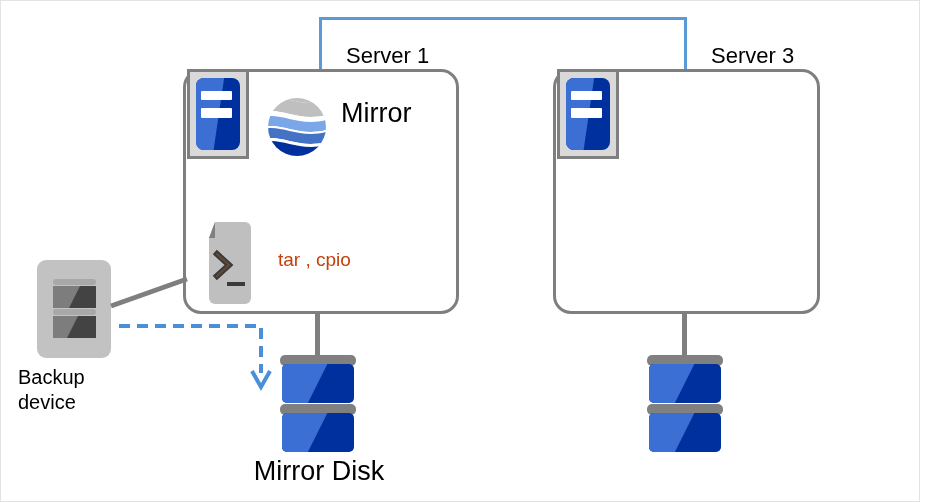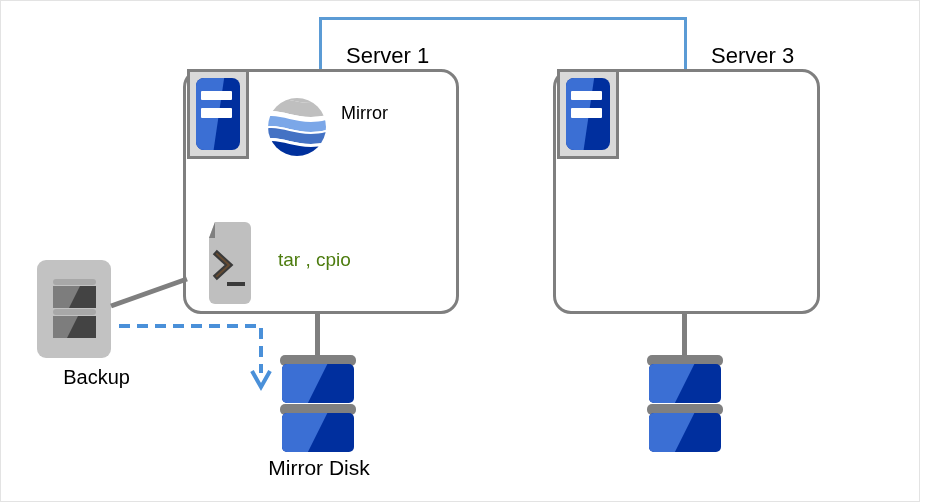--- a/index.html
+++ b/index.html
@@ -90,42 +90,42 @@
   }
   .srv-bar-1 { top: 18%; }
   .srv-bar-2 { top: 42%; }
 
   
   #mdr-icon { left: 266px; top: 96px; width: 60px; height: 60px; }
 
   
   #mdr-text {
     left: 340px; top: 99px;
-    font-size: 18px;
+    font-size: 27px;
     color: #000000;
     line-height: 26px;
     white-space: nowrap;
   }
 
   
   #script-icon { left: 198px; top: 221px; width: 62px; height: 82px; }
 
   #script-text {
     left: 277px; top: 248px;
     font-size: 19px;
-    color: #4d7c0f;
+    color: #c2410c;
     white-space: nowrap;
   }
 
   
   #backup-icon { left: 36px; top: 259px; width: 74px; height: 98px; }
   #backup-label {
     left: 17px; top: 364px;
     width: 112px;
-    text-align: right;
+    text-align: left;
     font-size: 20px;
     line-height: 25px;
     color: #000000;
   }
 
   
   #backup-link { left: 108px; top: 272px; width: 80px; height: 36px; }
 
   
   .disk-stem {
@@ -161,21 +161,21 @@
   }
   .cap-a { top: 0; }
   .body-a { top: 9px; }
   .cap-b { top: 49px; }
   .body-b { top: 58px; }
 
   #mirror-disk-label {
     left: 240px; top: 455px;
     width: 156px;
     text-align: center;
-    font-size: 21px;
+    font-size: 27px;
     color: #000000;
     white-space: nowrap;
   }
 
   
   #dashed-arrow { left: 112px; top: 312px; width: 170px; height: 80px; }
 </style>
 </head>
 <body>
 
@@ -243,20 +243,21 @@
     <rect x="16" y="19" width="43" height="6" rx="3" ry="3" fill="#a8a8a8"></rect>
     <path d="M16,26 h43 v22 h-43 z" fill="#7d7d7d"></path>
     <path d="M43,26 h16 v22 h-27 z" fill="#434343"></path>
     <rect x="16" y="49" width="43" height="6" rx="3" ry="3" fill="#a8a8a8"></rect>
     <path d="M16,56 h43 v22 h-43 z" fill="#7d7d7d"></path>
     <path d="M41,56 h18 v22 h-29 z" fill="#434343"></path>
   </svg>
 
   <div class="abs" id="backup-label">
     <div>Backup</div>
+    <div>device</div>
   </div>
 
   <svg class="abs" id="backup-link" viewBox="0 0 80 36">
     <line x1="2" y1="33" x2="78" y2="6" stroke="#7f7f7f" stroke-width="5"></line>
   </svg>
 
   <div class="abs disk-stem" id="stem1"></div>
   <div class="abs disk-stem" id="stem2"></div>
 
   <div class="abs disk-stack" id="disk1">

